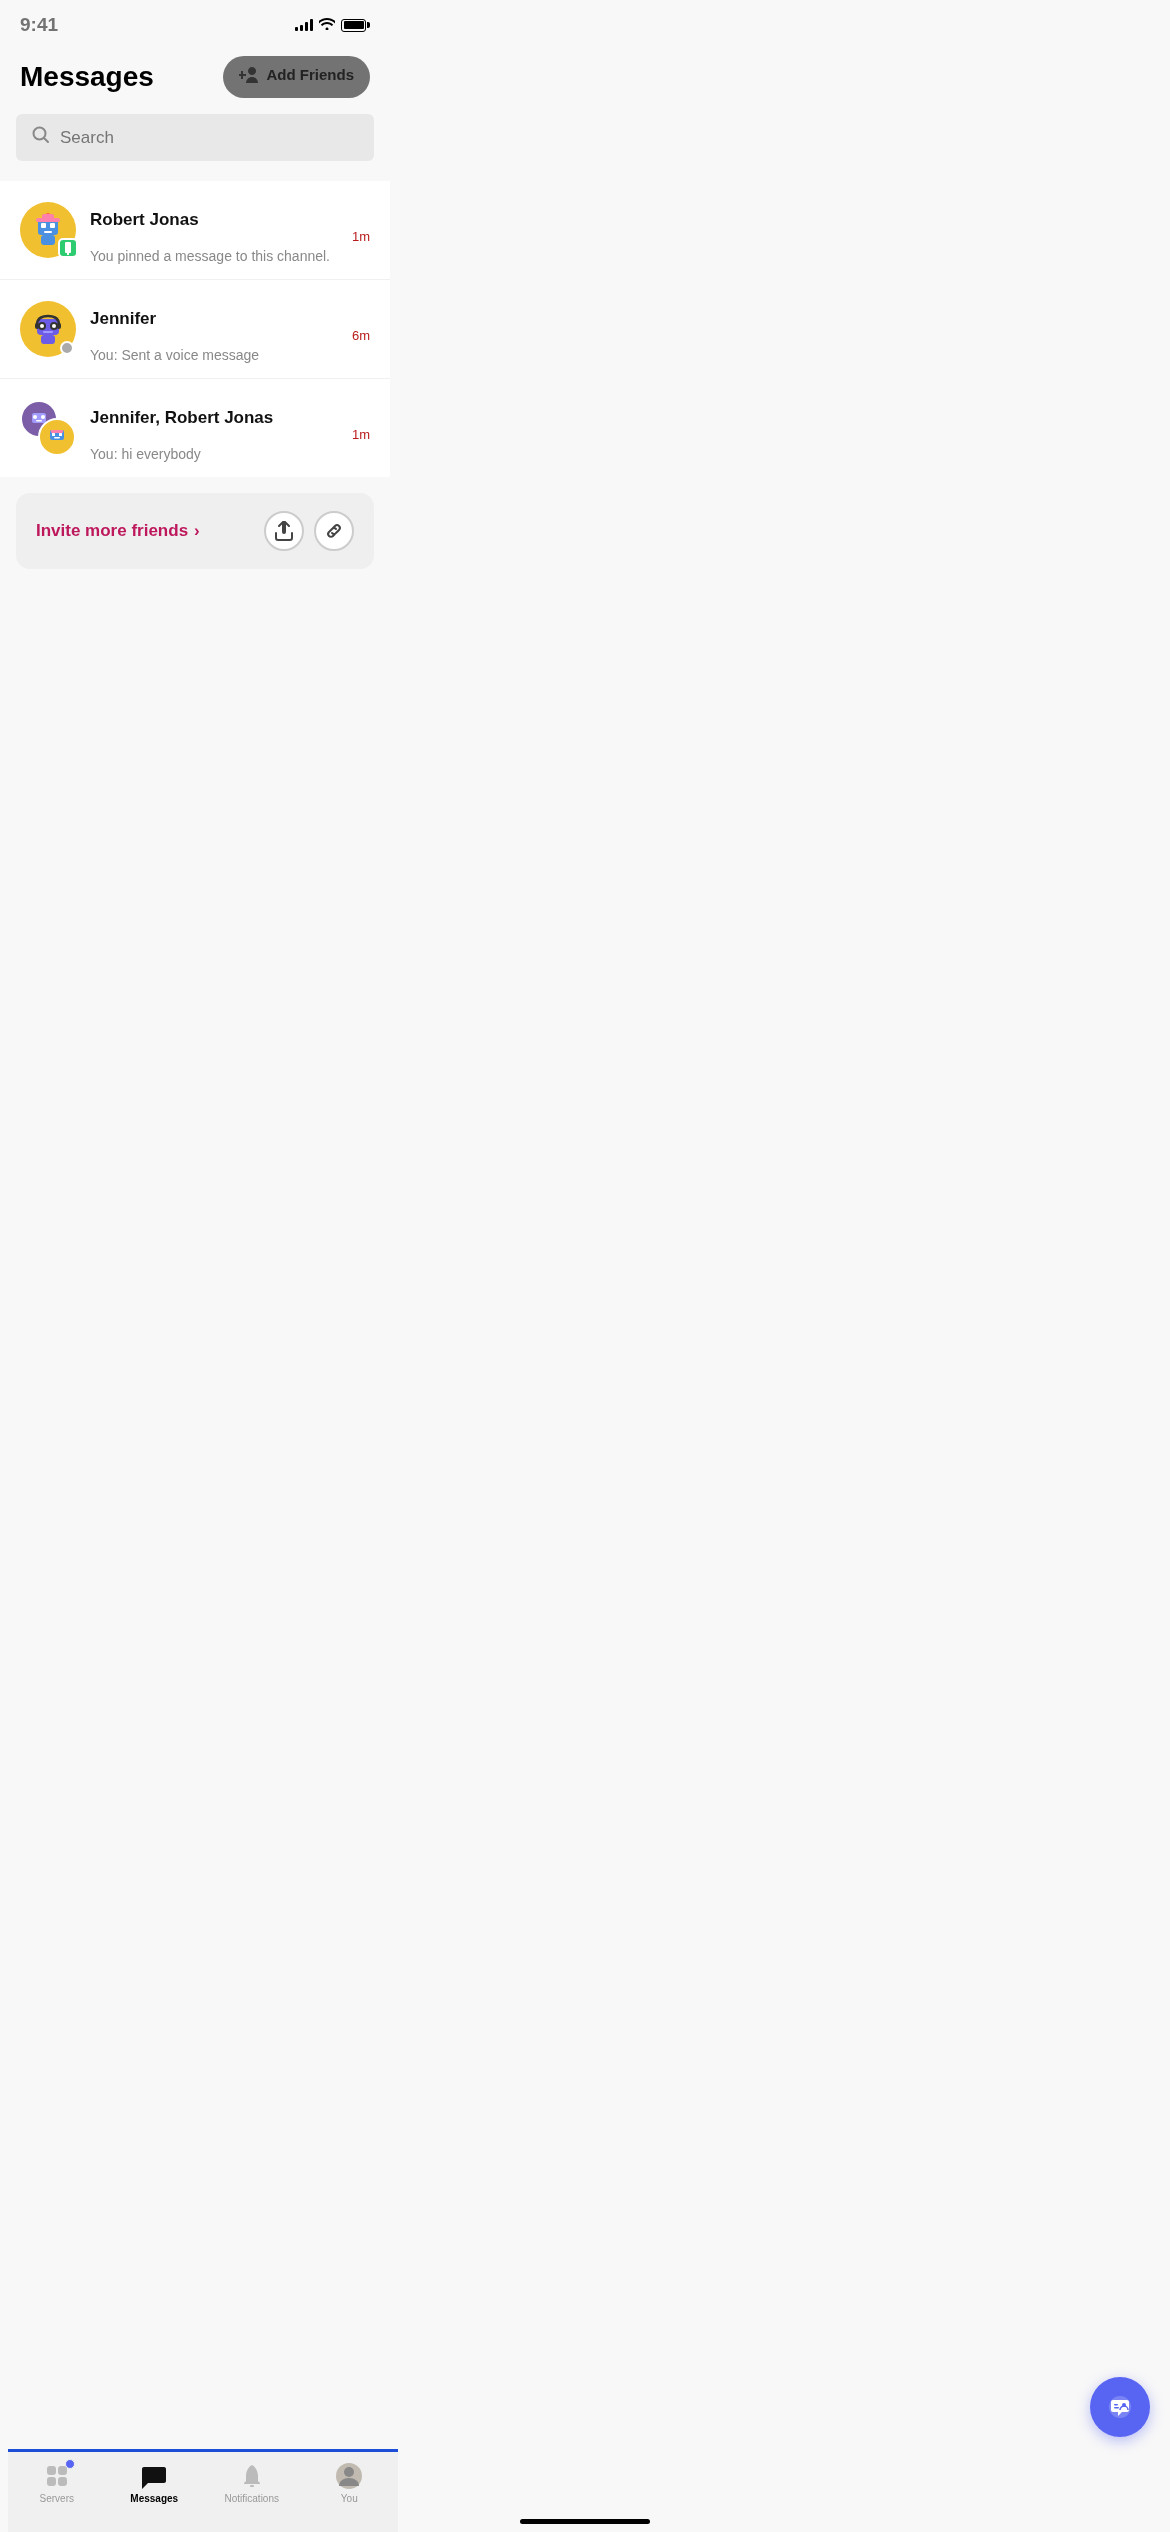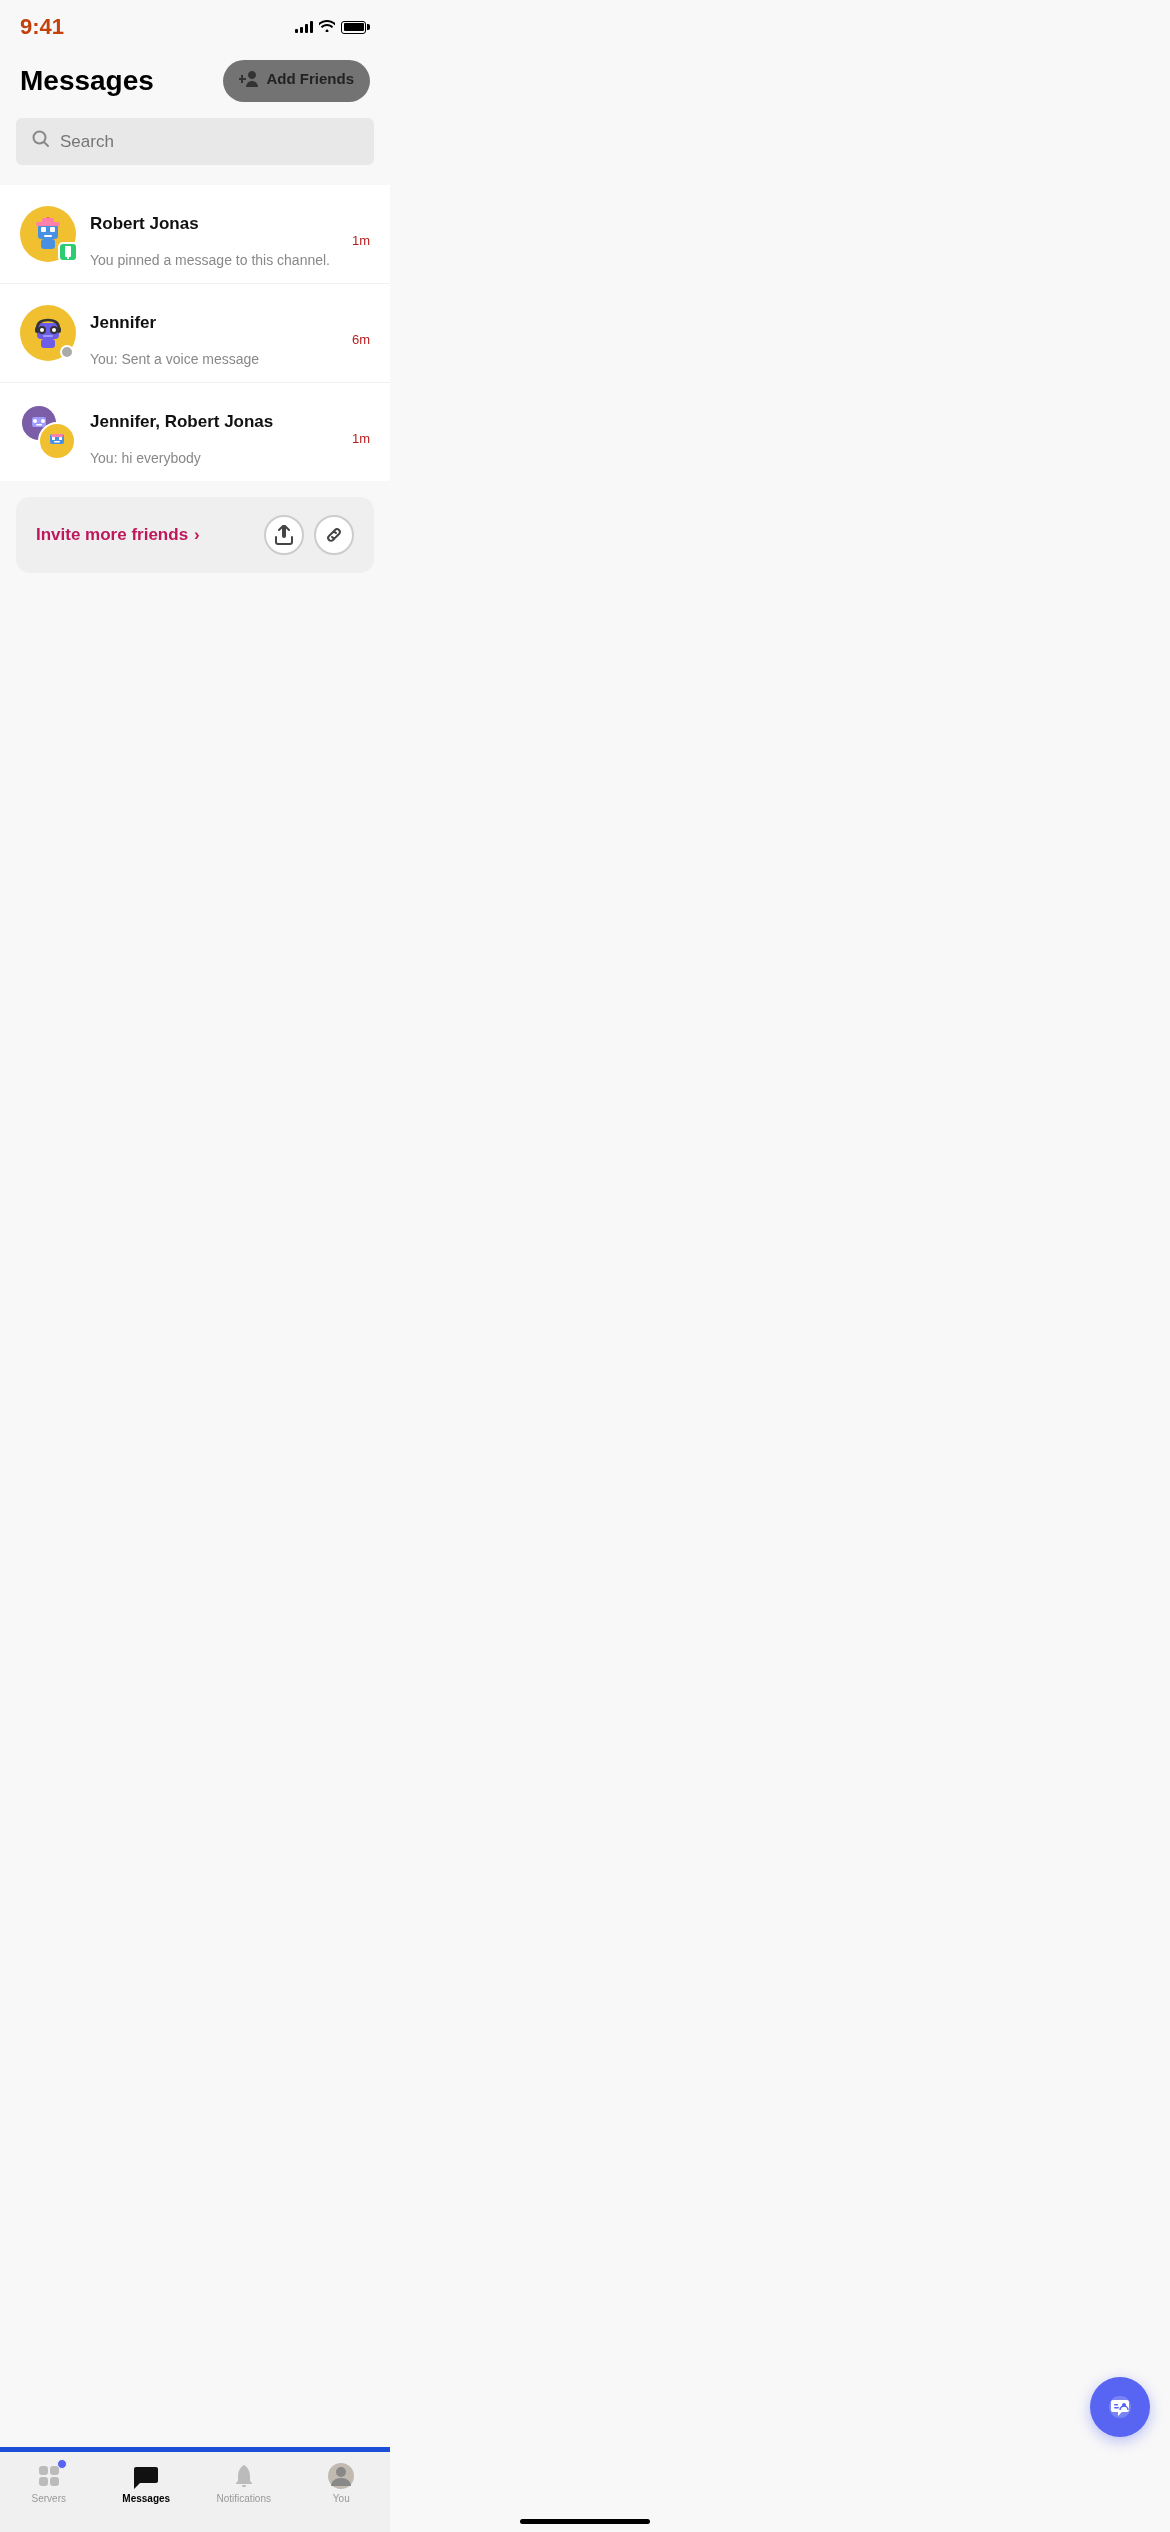--- a/index.html
+++ b/index.html
@@ -16,23 +16,23 @@
 
     
     .status-bar {
       display: flex;
       justify-content: space-between;
       align-items: center;
       padding: 14px 20px 8px;
       background: #f8f8f8;
     }
     .status-time {
-      font-size: 22px;
+      font-size: 19px;
       font-weight: 700;
-      color: #c2410c;
+      color: #737373;
     }
     .status-icons {
       display: flex;
       align-items: center;
       gap: 6px;
     }
     .signal-bars {
       display: flex;
       align-items: flex-end;
       gap: 2px;
@@ -300,28 +300,28 @@
       font-size: 24px;
       color: #fff;
       cursor: pointer;
       box-shadow: 0 4px 14px rgba(88,101,242,0.4);
     }
 
     
     .bottom-nav {
       position: fixed;
       bottom: 0;
-      left: 0;
+      left: 8px;
       width: 390px;
       background: #f0f0f0;
       display: flex;
       justify-content: space-around;
       align-items: center;
       padding: 10px 0 28px;
-      border-top: 5px solid #1d4ed8;
+      border-top: 3px solid #1d4ed8;
     }
     .nav-item {
       display: flex;
       flex-direction: column;
       align-items: center;
       gap: 3px;
       cursor: pointer;
       flex: 1;
     }
     .nav-icon {

